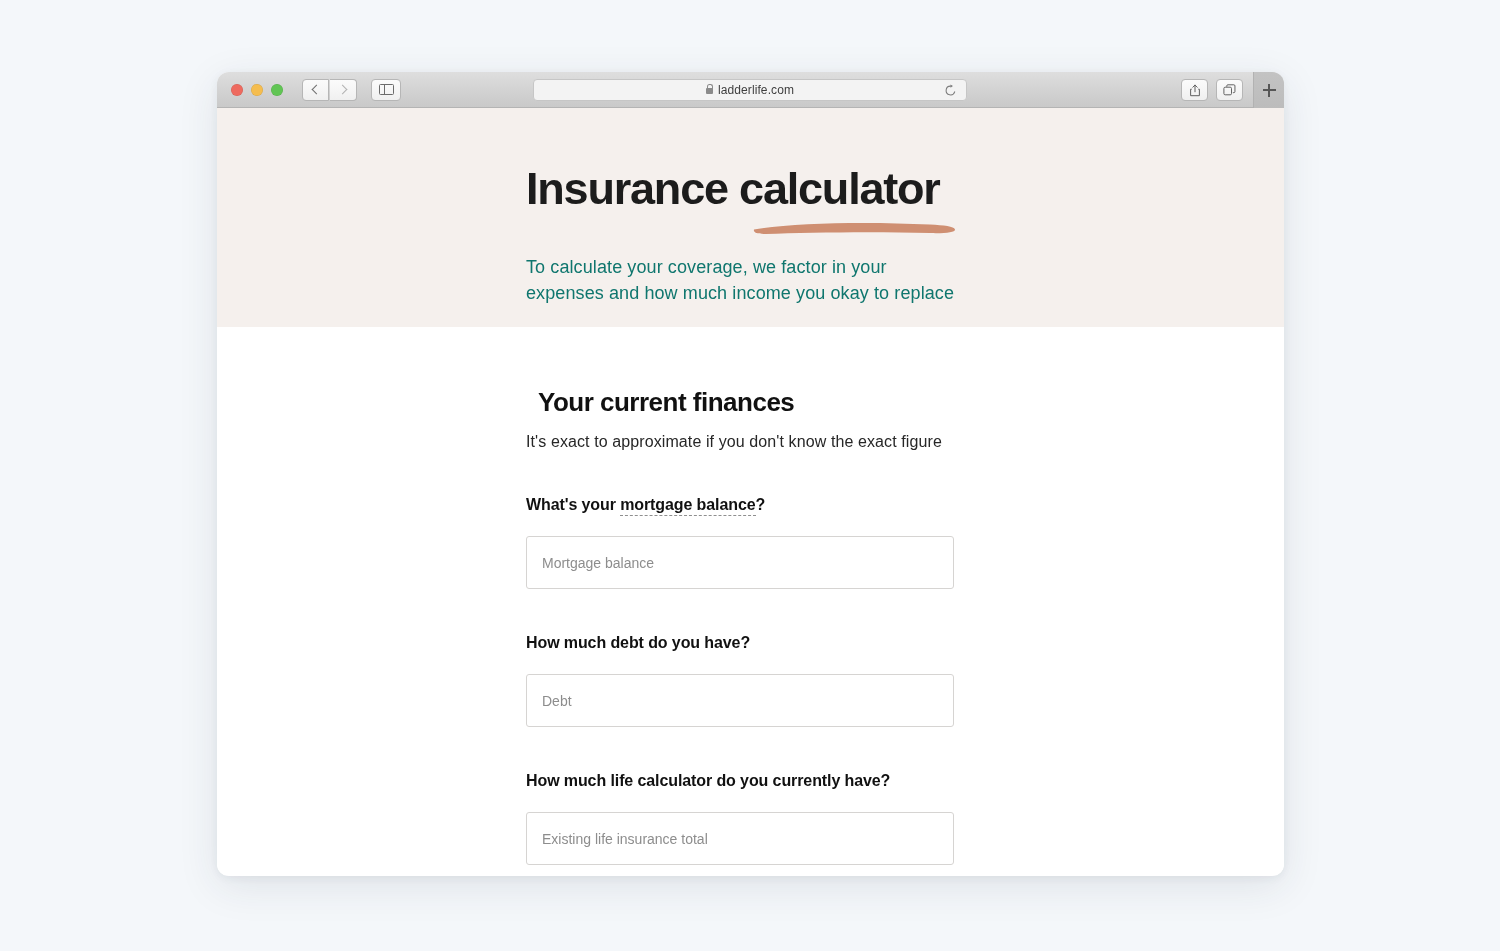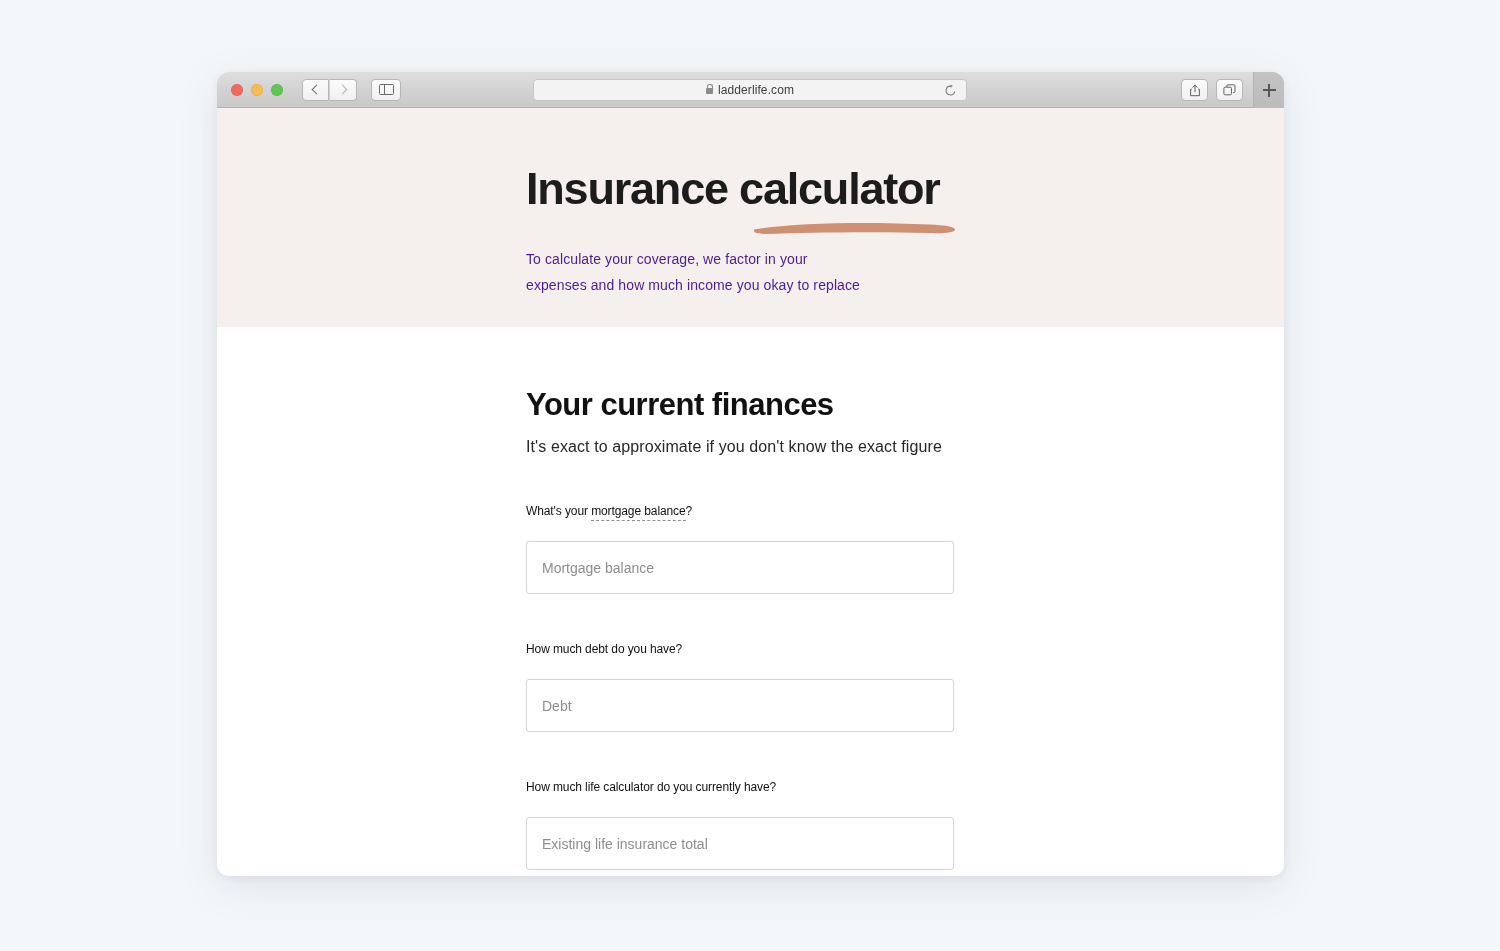--- a/index.html
+++ b/index.html
@@ -143,56 +143,57 @@
   }
   .brush {
     position: absolute;
     left: 226px;
     top: 54px;
     width: 205px;
     height: 20px;
     overflow: visible;
   }
   .hero-sub {
-    margin-top: 32px;
-    font-size: 14px;
+    margin-top: 40px;
+    font-size: 18px;
     line-height: 26px;
-    color: #4c1d95;
+    color: #0f766e;
     letter-spacing: .1px;
   }
 
   .form-area {
     padding-left: 309px;
     padding-top: 36px;
   }
   .step-label {
     font-size: 12.5px;
     font-weight: 700;
     color: #585858;
     letter-spacing: .1px;
   }
   .form-title {
     margin-top: 24px;
-    font-size: 31px;
+    font-size: 26px;
     font-weight: 700;
     color: #111111;
     letter-spacing: -.5px;
+    margin-left: 12px;
   }
   .form-sub {
     margin-top: 15px;
     font-size: 16px;
     color: #272727;
     letter-spacing: .1px;
   }
 
   .field { margin-top: 45px; }
   .field:first-of-type { margin-top: 51px; }
   .field-label {
-    font-size: 12px;
-    font-weight: 400;
+    font-size: 16px;
+    font-weight: 700;
     color: #111111;
     letter-spacing: -.1px;
   }
   .hint-term {
     border-bottom: 1.6px dashed #8f8f8f;
     padding-bottom: 2px;
   }
   .field-input {
     display: block;
     margin-top: 22px;

